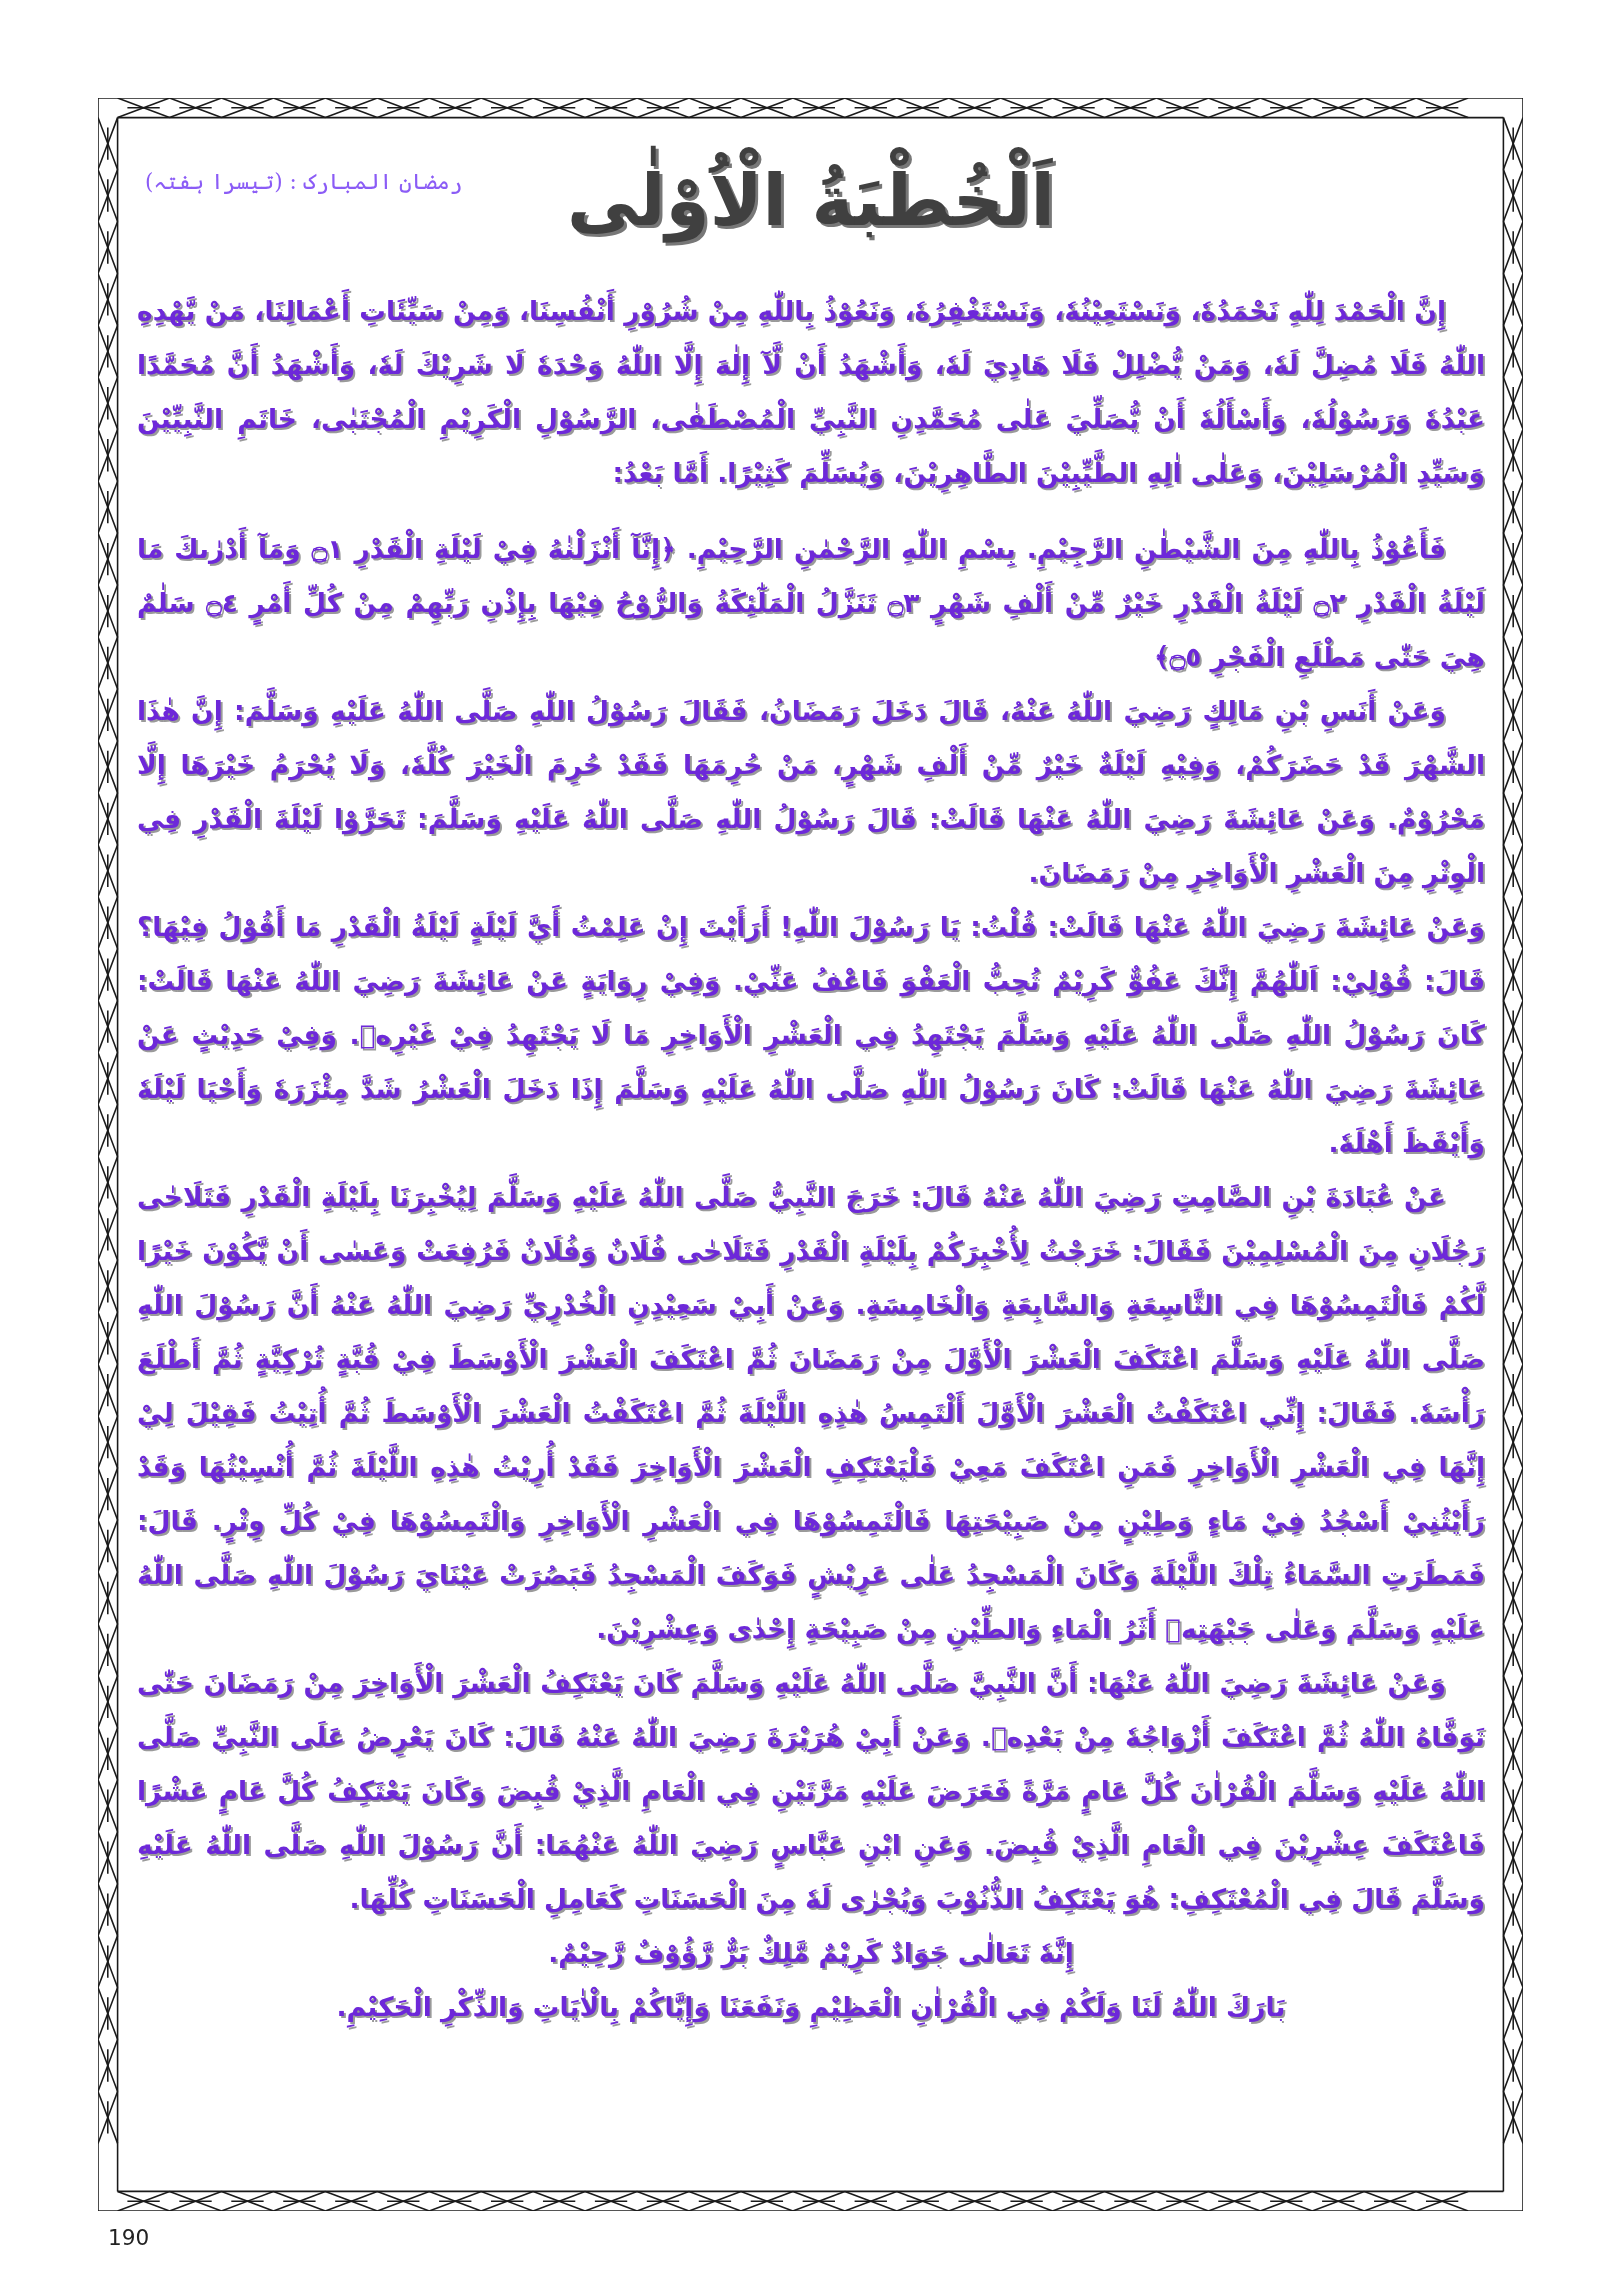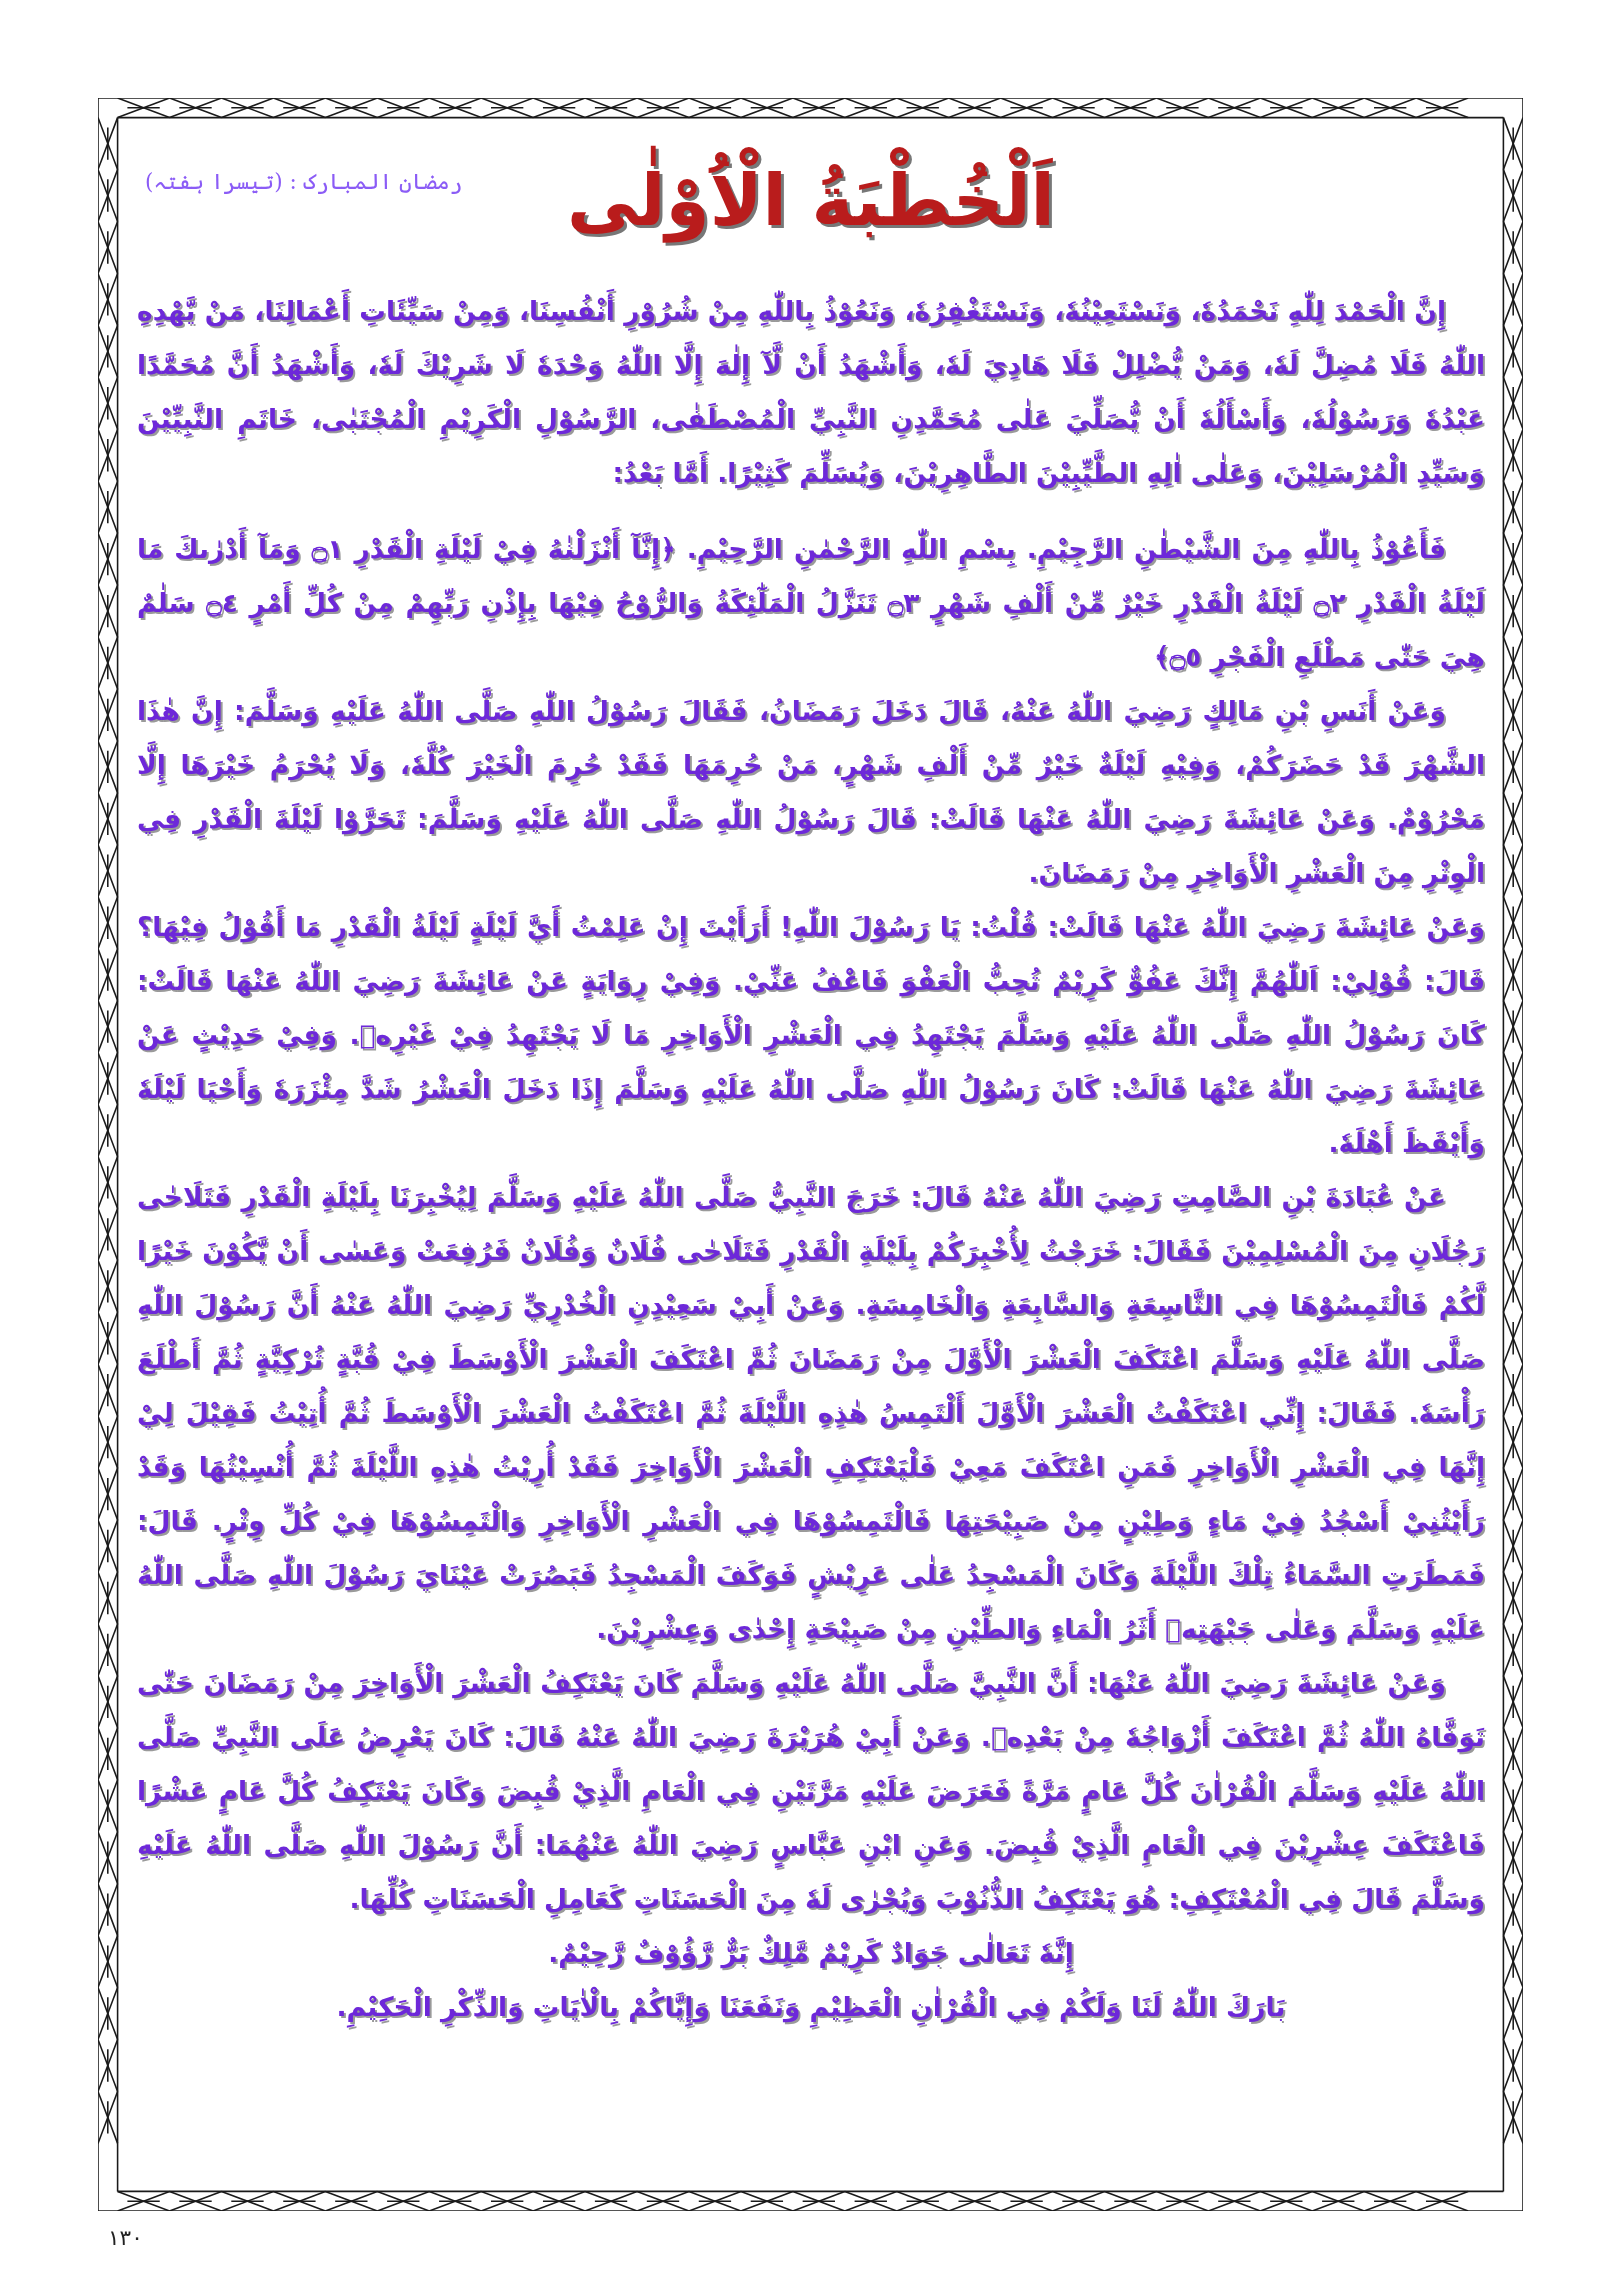--- a/index.html
+++ b/index.html
@@ -8,21 +8,21 @@
 
   
   .frame { position:absolute; left:98px; top:98px; width:1425px; height:2113px; }
   .frame svg { position:absolute; left:0; top:0; width:100%; height:100%; }
 
   
   .header { position:absolute; left:137px; right:137px; top:147px; height:118px; }
   .title {
     position:absolute; left:0; right:0; top:0; text-align:center;
     font-family:"DejaVu Sans", sans-serif; font-weight:bold;
-    font-size:71px; line-height:108px; color:#b91c1c;
+    font-size:71px; line-height:108px; color:#404040;
     text-shadow:2.9px 2.9px 0 #777;
   }
   .section-label {
     position:absolute; left:8px; top:21.6px; direction:rtl;
     font-family:"DejaVu Serif", serif; font-size:21.6px; color:#8b5cf6;
     white-space:nowrap;
   }
 
   
   .content {
@@ -458,14 +458,14 @@
   <p class="para">إِنَّ الْحَمْدَ لِلّٰهِ نَحْمَدُهٗ، وَنَسْتَعِيْنُهٗ، وَنَسْتَغْفِرُهٗ، وَنَعُوْذُ بِاللّٰهِ مِنْ شُرُوْرِ أَنْفُسِنَا، وَمِنْ سَيِّئَاتِ أَعْمَالِنَا، مَنْ يَّهْدِهِ اللّٰهُ فَلَا مُضِلَّ لَهٗ، وَمَنْ يُّضْلِلْ فَلَا هَادِيَ لَهٗ، وَأَشْهَدُ أَنْ لَّآ إِلٰهَ إِلَّا اللّٰهُ وَحْدَهٗ لَا شَرِيْكَ لَهٗ، وَأَشْهَدُ أَنَّ مُحَمَّدًا عَبْدُهٗ وَرَسُوْلُهٗ، وَأَسْأَلُهٗ أَنْ يُّصَلِّيَ عَلٰى مُحَمَّدِنِ النَّبِيِّ الْمُصْطَفٰى، الرَّسُوْلِ الْكَرِيْمِ الْمُجْتَبٰى، خَاتَمِ النَّبِيِّيْنَ وَسَيِّدِ الْمُرْسَلِيْنَ، وَعَلٰى اٰلِهِ الطَّيِّبِيْنَ الطَّاهِرِيْنَ، وَيُسَلِّمَ كَثِيْرًا. أَمَّا بَعْدُ:</p>
   <p class="para gap">فَأَعُوْذُ بِاللّٰهِ مِنَ الشَّيْطٰنِ الرَّجِيْمِ. بِسْمِ اللّٰهِ الرَّحْمٰنِ الرَّحِيْمِ. ﴿إِنَّآ أَنْزَلْنٰهُ فِيْ لَيْلَةِ الْقَدْرِ ۝١ وَمَآ أَدْرٰىكَ مَا لَيْلَةُ الْقَدْرِ ۝٢ لَيْلَةُ الْقَدْرِ خَيْرٌ مِّنْ أَلْفِ شَهْرٍ ۝٣ تَنَزَّلُ الْمَلٰٓئِكَةُ وَالرُّوْحُ فِيْهَا بِإِذْنِ رَبِّهِمْ مِنْ كُلِّ أَمْرٍ ۝٤ سَلٰمٌ هِيَ حَتّٰى مَطْلَعِ الْفَجْرِ ۝٥﴾</p>
   <p class="para">وَعَنْ أَنَسِ بْنِ مَالِكٍ رَضِيَ اللّٰهُ عَنْهُ، قَالَ دَخَلَ رَمَضَانُ، فَقَالَ رَسُوْلُ اللّٰهِ صَلَّى اللّٰهُ عَلَيْهِ وَسَلَّمَ: إِنَّ هٰذَا الشَّهْرَ قَدْ حَضَرَكُمْ، وَفِيْهِ لَيْلَةٌ خَيْرٌ مِّنْ أَلْفِ شَهْرٍ، مَنْ حُرِمَهَا فَقَدْ حُرِمَ الْخَيْرَ كُلَّهٗ، وَلَا يُحْرَمُ خَيْرَهَا إِلَّا مَحْرُوْمٌ. وَعَنْ عَائِشَةَ رَضِيَ اللّٰهُ عَنْهَا قَالَتْ: قَالَ رَسُوْلُ اللّٰهِ صَلَّى اللّٰهُ عَلَيْهِ وَسَلَّمَ: تَحَرَّوْا لَيْلَةَ الْقَدْرِ فِي الْوِتْرِ مِنَ الْعَشْرِ الْأَوَاخِرِ مِنْ رَمَضَانَ.</p>
   <p class="para no-indent">وَعَنْ عَائِشَةَ رَضِيَ اللّٰهُ عَنْهَا قَالَتْ: قُلْتُ: يَا رَسُوْلَ اللّٰهِ! أَرَأَيْتَ إِنْ عَلِمْتُ أَيَّ لَيْلَةٍ لَيْلَةُ الْقَدْرِ مَا أَقُوْلُ فِيْهَا؟ قَالَ: قُوْلِيْ: اَللّٰهُمَّ إِنَّكَ عَفُوٌّ كَرِيْمٌ تُحِبُّ الْعَفْوَ فَاعْفُ عَنِّيْ. وَفِيْ رِوَايَةٍ عَنْ عَائِشَةَ رَضِيَ اللّٰهُ عَنْهَا قَالَتْ: كَانَ رَسُوْلُ اللّٰهِ صَلَّى اللّٰهُ عَلَيْهِ وَسَلَّمَ يَجْتَهِدُ فِي الْعَشْرِ الْأَوَاخِرِ مَا لَا يَجْتَهِدُ فِيْ غَيْرِهٖ. وَفِيْ حَدِيْثٍ عَنْ عَائِشَةَ رَضِيَ اللّٰهُ عَنْهَا قَالَتْ: كَانَ رَسُوْلُ اللّٰهِ صَلَّى اللّٰهُ عَلَيْهِ وَسَلَّمَ إِذَا دَخَلَ الْعَشْرُ شَدَّ مِئْزَرَهٗ وَأَحْيَا لَيْلَهٗ وَأَيْقَظَ أَهْلَهٗ.</p>
   <p class="para">عَنْ عُبَادَةَ بْنِ الصَّامِتِ رَضِيَ اللّٰهُ عَنْهُ قَالَ: خَرَجَ النَّبِيُّ صَلَّى اللّٰهُ عَلَيْهِ وَسَلَّمَ لِيُخْبِرَنَا بِلَيْلَةِ الْقَدْرِ فَتَلَاحٰى رَجُلَانِ مِنَ الْمُسْلِمِيْنَ فَقَالَ: خَرَجْتُ لِأُخْبِرَكُمْ بِلَيْلَةِ الْقَدْرِ فَتَلَاحٰى فُلَانٌ وَفُلَانٌ فَرُفِعَتْ وَعَسٰى أَنْ يَّكُوْنَ خَيْرًا لَّكُمْ فَالْتَمِسُوْهَا فِي التَّاسِعَةِ وَالسَّابِعَةِ وَالْخَامِسَةِ. وَعَنْ أَبِيْ سَعِيْدِنِ الْخُدْرِيِّ رَضِيَ اللّٰهُ عَنْهُ أَنَّ رَسُوْلَ اللّٰهِ صَلَّى اللّٰهُ عَلَيْهِ وَسَلَّمَ اعْتَكَفَ الْعَشْرَ الْأَوَّلَ مِنْ رَمَضَانَ ثُمَّ اعْتَكَفَ الْعَشْرَ الْأَوْسَطَ فِيْ قُبَّةٍ تُرْكِيَّةٍ ثُمَّ أَطْلَعَ رَأْسَهٗ. فَقَالَ: إِنِّي اعْتَكَفْتُ الْعَشْرَ الْأَوَّلَ أَلْتَمِسُ هٰذِهِ اللَّيْلَةَ ثُمَّ اعْتَكَفْتُ الْعَشْرَ الْأَوْسَطَ ثُمَّ أُتِيْتُ فَقِيْلَ لِيْ إِنَّهَا فِي الْعَشْرِ الْأَوَاخِرِ فَمَنِ اعْتَكَفَ مَعِيْ فَلْيَعْتَكِفِ الْعَشْرَ الْأَوَاخِرَ فَقَدْ أُرِيْتُ هٰذِهِ اللَّيْلَةَ ثُمَّ أُنْسِيْتُهَا وَقَدْ رَأَيْتُنِيْ أَسْجُدُ فِيْ مَاءٍ وَطِيْنٍ مِنْ صَبِيْحَتِهَا فَالْتَمِسُوْهَا فِي الْعَشْرِ الْأَوَاخِرِ وَالْتَمِسُوْهَا فِيْ كُلِّ وِتْرٍ. قَالَ: فَمَطَرَتِ السَّمَاءُ تِلْكَ اللَّيْلَةَ وَكَانَ الْمَسْجِدُ عَلٰى عَرِيْشٍ فَوَكَفَ الْمَسْجِدُ فَبَصُرَتْ عَيْنَايَ رَسُوْلَ اللّٰهِ صَلَّى اللّٰهُ عَلَيْهِ وَسَلَّمَ وَعَلٰى جَبْهَتِهٖ أَثَرُ الْمَاءِ وَالطِّيْنِ مِنْ صَبِيْحَةِ إِحْدٰى وَعِشْرِيْنَ.</p>
   <p class="para">وَعَنْ عَائِشَةَ رَضِيَ اللّٰهُ عَنْهَا: أَنَّ النَّبِيَّ صَلَّى اللّٰهُ عَلَيْهِ وَسَلَّمَ كَانَ يَعْتَكِفُ الْعَشْرَ الْأَوَاخِرَ مِنْ رَمَضَانَ حَتّٰى تَوَفَّاهُ اللّٰهُ ثُمَّ اعْتَكَفَ أَزْوَاجُهٗ مِنْ بَعْدِهٖ. وَعَنْ أَبِيْ هُرَيْرَةَ رَضِيَ اللّٰهُ عَنْهُ قَالَ: كَانَ يَعْرِضُ عَلَى النَّبِيِّ صَلَّى اللّٰهُ عَلَيْهِ وَسَلَّمَ الْقُرْاٰنَ كُلَّ عَامٍ مَرَّةً فَعَرَضَ عَلَيْهِ مَرَّتَيْنِ فِي الْعَامِ الَّذِيْ قُبِضَ وَكَانَ يَعْتَكِفُ كُلَّ عَامٍ عَشْرًا فَاعْتَكَفَ عِشْرِيْنَ فِي الْعَامِ الَّذِيْ قُبِضَ. وَعَنِ ابْنِ عَبَّاسٍ رَضِيَ اللّٰهُ عَنْهُمَا: أَنَّ رَسُوْلَ اللّٰهِ صَلَّى اللّٰهُ عَلَيْهِ وَسَلَّمَ قَالَ فِي الْمُعْتَكِفِ: هُوَ يَعْتَكِفُ الذُّنُوْبَ وَيُجْرٰى لَهٗ مِنَ الْحَسَنَاتِ كَعَامِلِ الْحَسَنَاتِ كُلِّهَا.</p>
   <p class="para closing">إِنَّهٗ تَعَالٰى جَوَادٌ كَرِيْمٌ مَّلِكٌ بَرٌّ رَّؤُوْفٌ رَّحِيْمٌ.</p>
   <p class="para closing">بَارَكَ اللّٰهُ لَنَا وَلَكُمْ فِي الْقُرْاٰنِ الْعَظِيْمِ وَنَفَعَنَا وَإِيَّاكُمْ بِالْاٰيَاتِ وَالذِّكْرِ الْحَكِيْمِ.</p>
 </div>
 
-<div class="page-number">١٣٠</div>
+<div class="page-number">190</div>
 
 
 </body></html>

